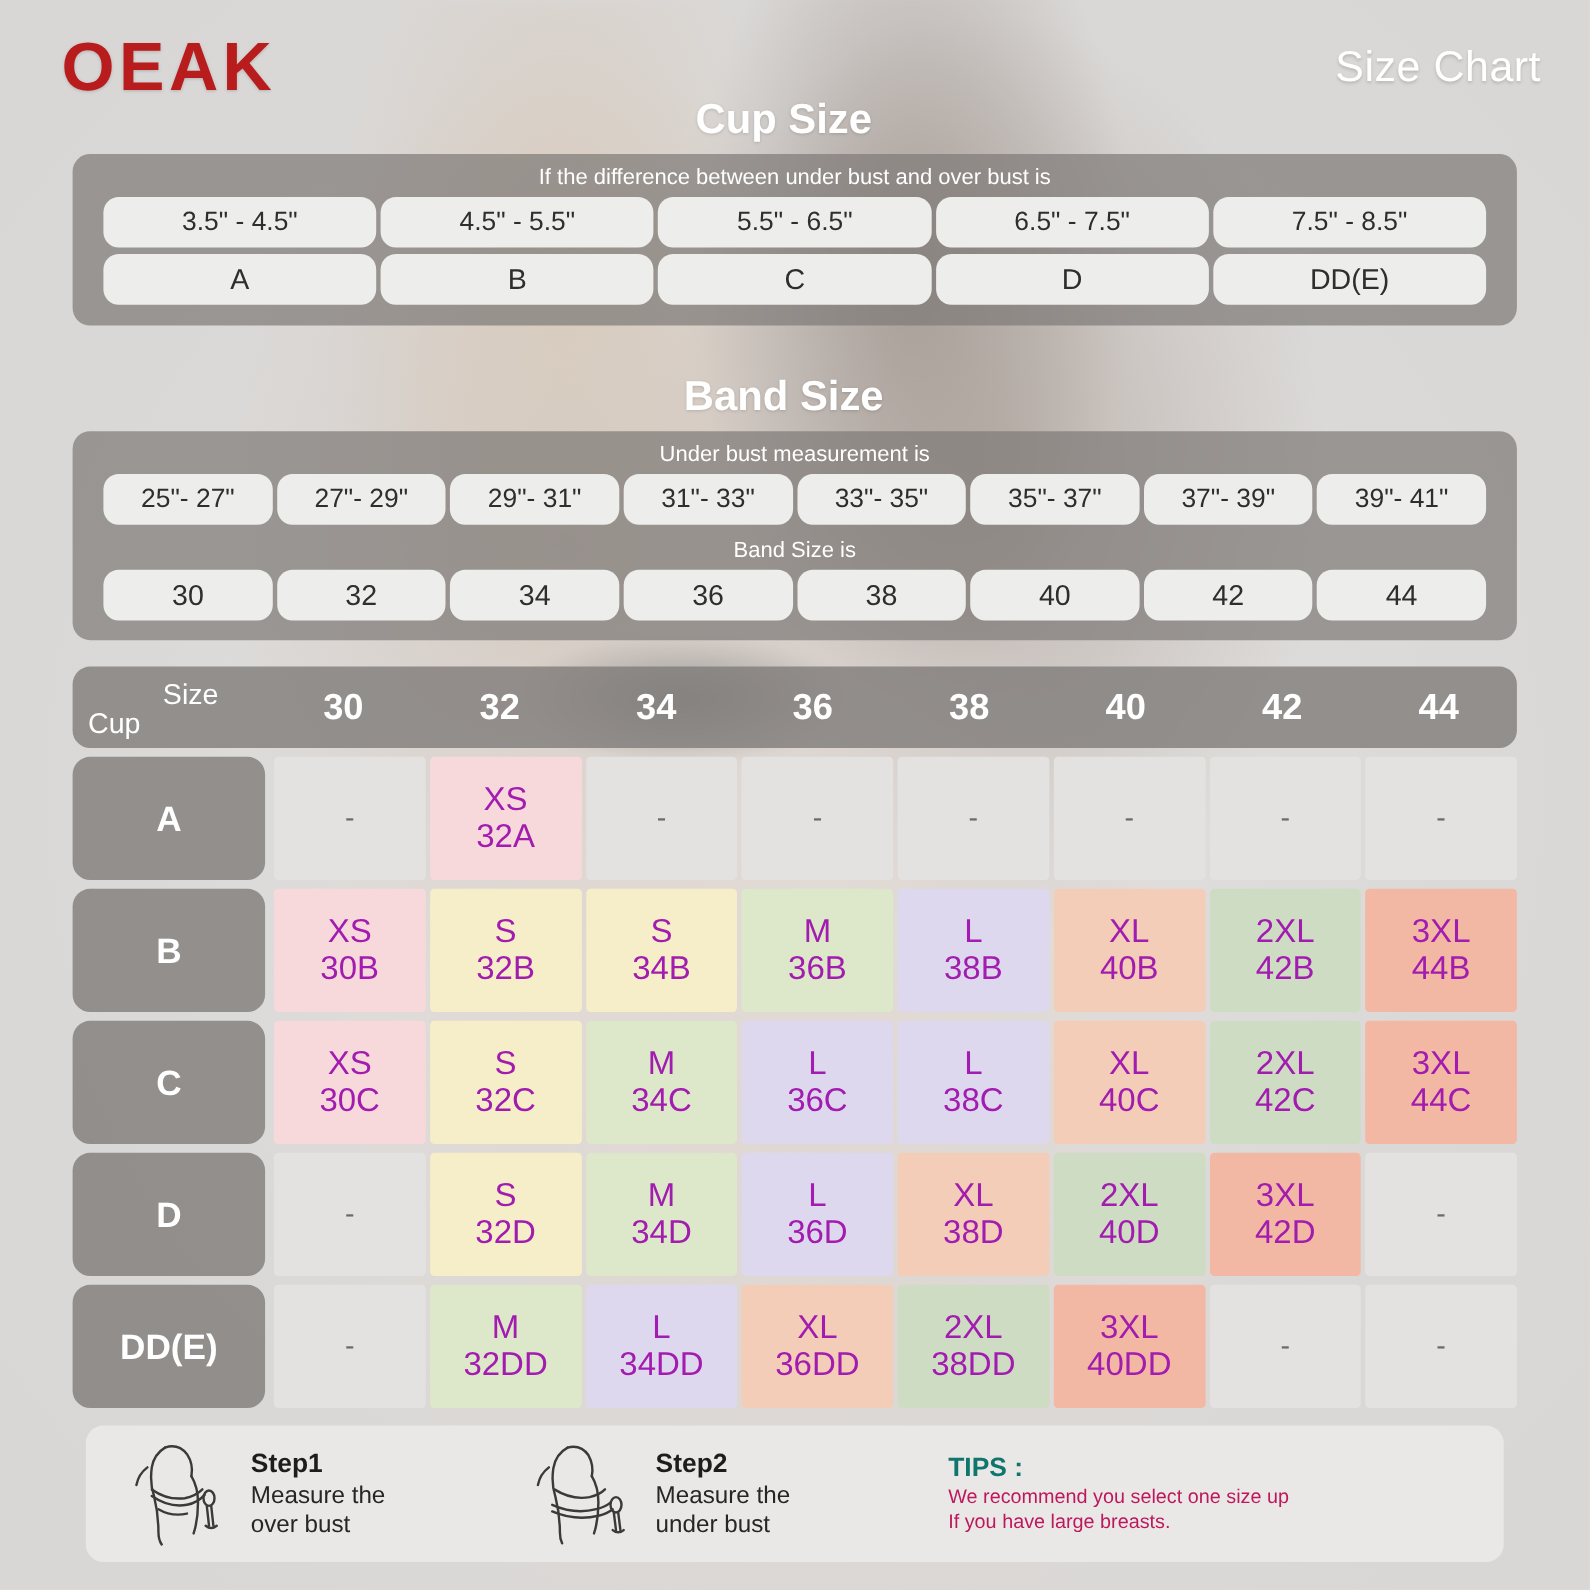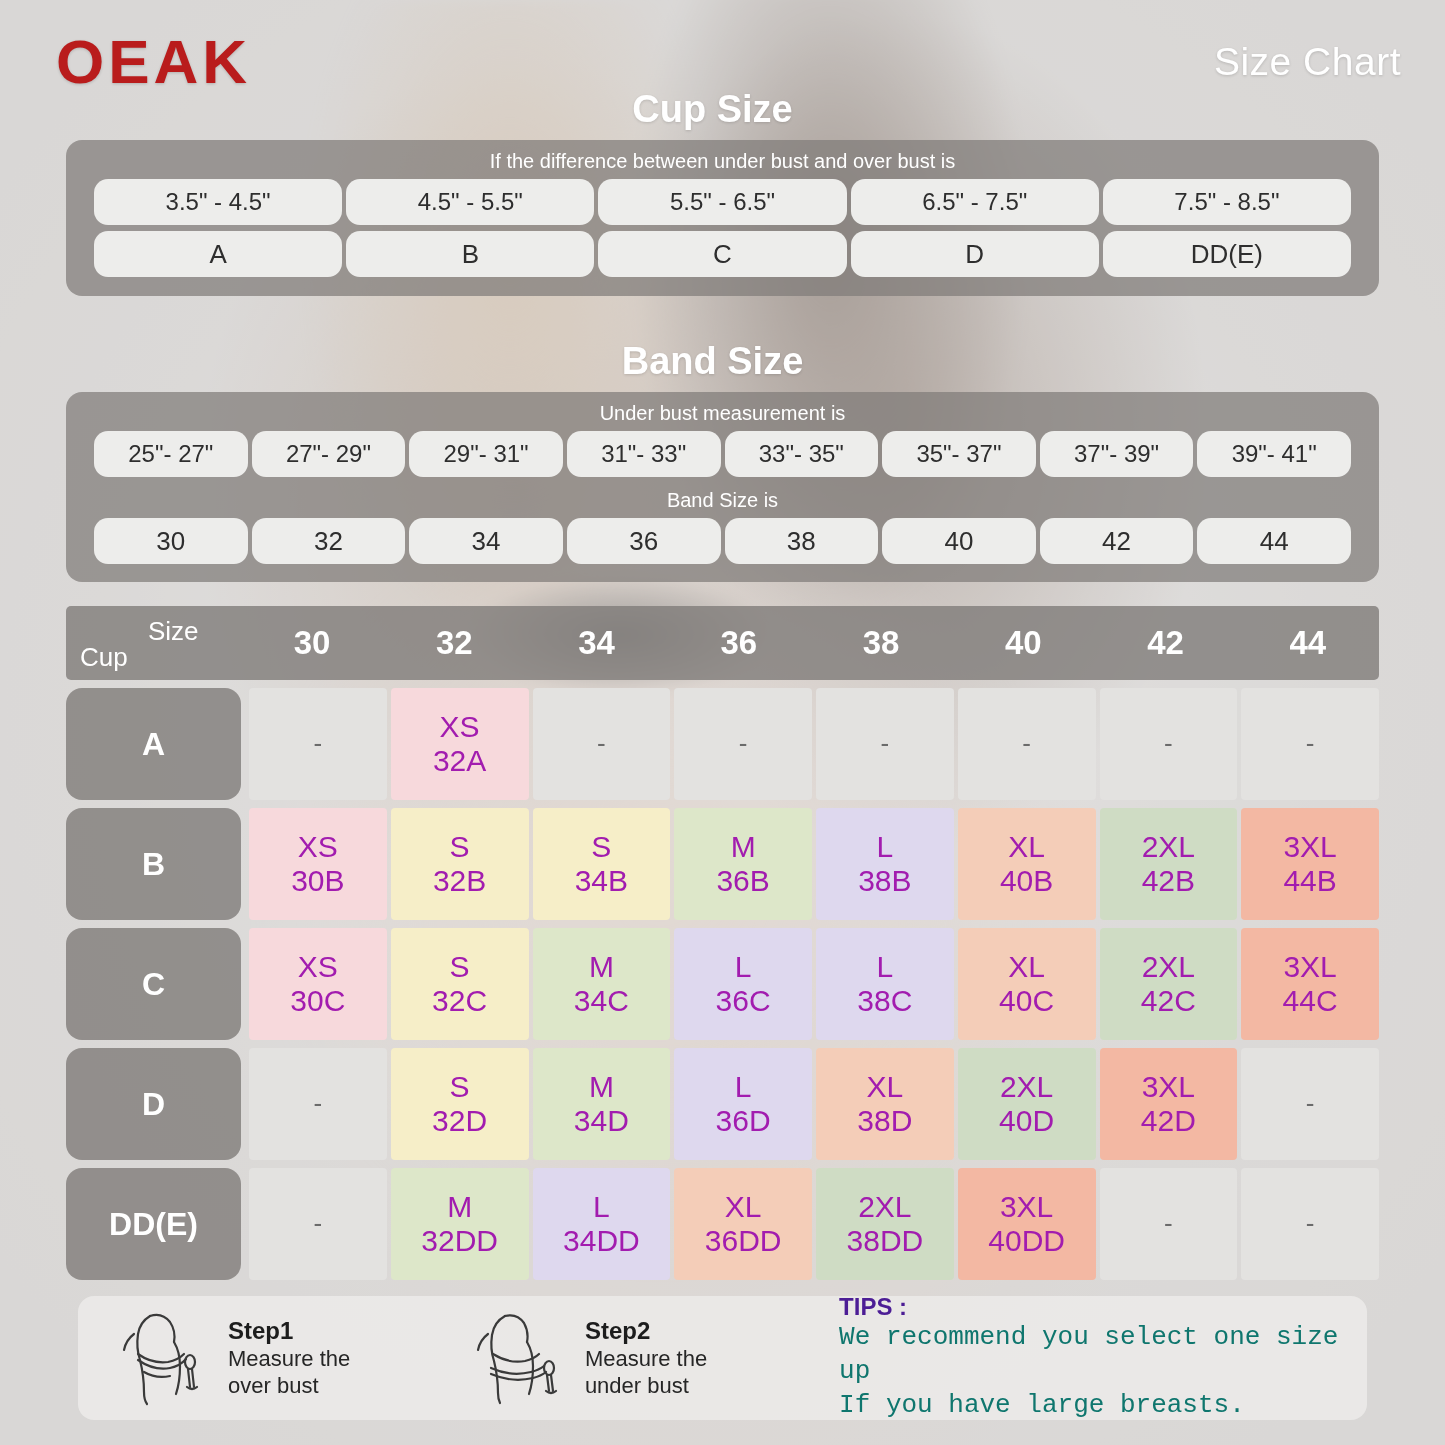--- a/index.html
+++ b/index.html
@@ -121,21 +121,21 @@
     text-shadow: 0 1px 3px rgba(0,0,0,0.15);
   }
   #cup-heading  { top: 88px; }
   #band-heading { top: 340px; }
 
   
   #matrix { position: absolute; left: 66px; top: 606px; width: 1313px; }
   .m-head {
     display: flex;
     background: rgba(128,124,121,0.80);
-    border-radius: 5px;
+    border-radius: 16px;
     height: 74px;
     align-items: center;
   }
   .m-head .corner {
     width: 175px;
     position: relative;
     height: 100%;
   }
   .m-head .corner .s-word {
     position: absolute; left: 82px; top: 10px;
@@ -201,22 +201,22 @@
   .step .txt { margin-left: 14px; }
   .step .t1 {
     font-weight: bold; font-size: 24px; color: #1d1d1d;
     font-family: "Liberation Sans", sans-serif;
   }
   .step .t2 {
     font-size: 22px; color: #262626; line-height: 1.25;
     font-family: "Liberation Sans", sans-serif;
   }
   #tips { padding-left: 44px; }
-  #tips .t1 { font-weight: bold; font-size: 24px; color:#4c1d95; font-family:"Liberation Sans",sans-serif;}
-  #tips .t2 { font-size: 26px; color:#0f766e; line-height:1.3; font-family:Liberation Mono, monospace;}
+  #tips .t1 { font-weight: bold; font-size: 24px; color:#0f766e; font-family:"Liberation Sans",sans-serif;}
+  #tips .t2 { font-size: 18px; color:#be185d; line-height:1.3; font-family:Liberation Sans, sans-serif;}
   svg.figure { display:block; }
 </style>
 </head>
 <body>
 
 <div id="bg">
   <div class="shade1"></div>
   <div class="shade2"></div>
   <div class="shade3"></div>
   <div class="dark-band"></div>

